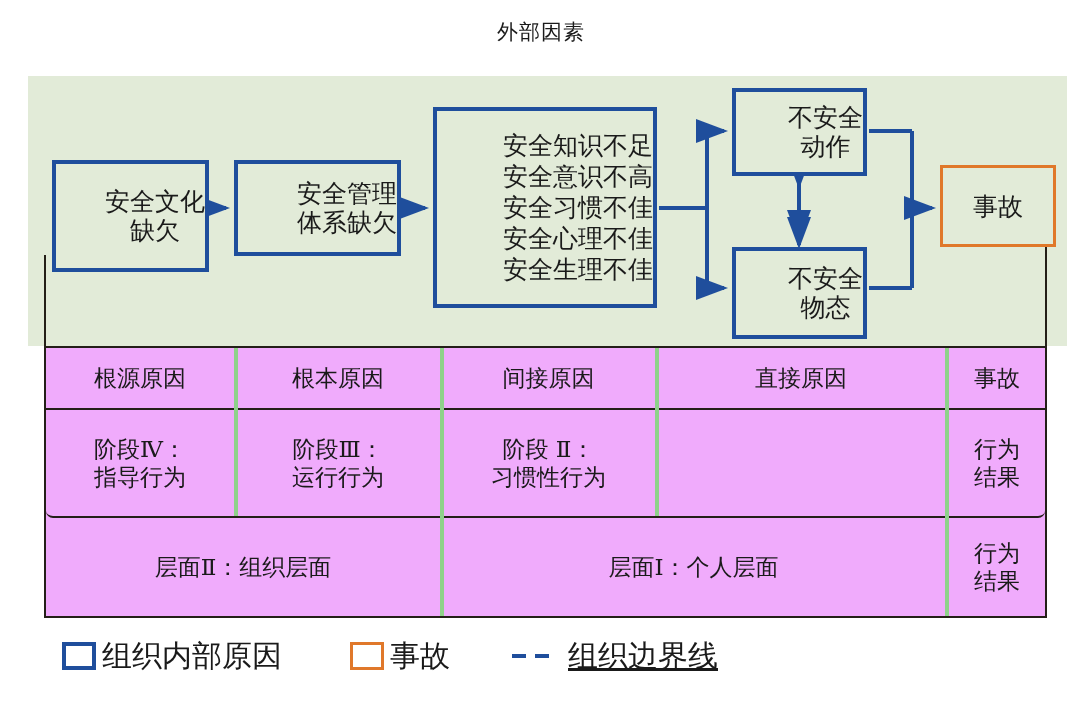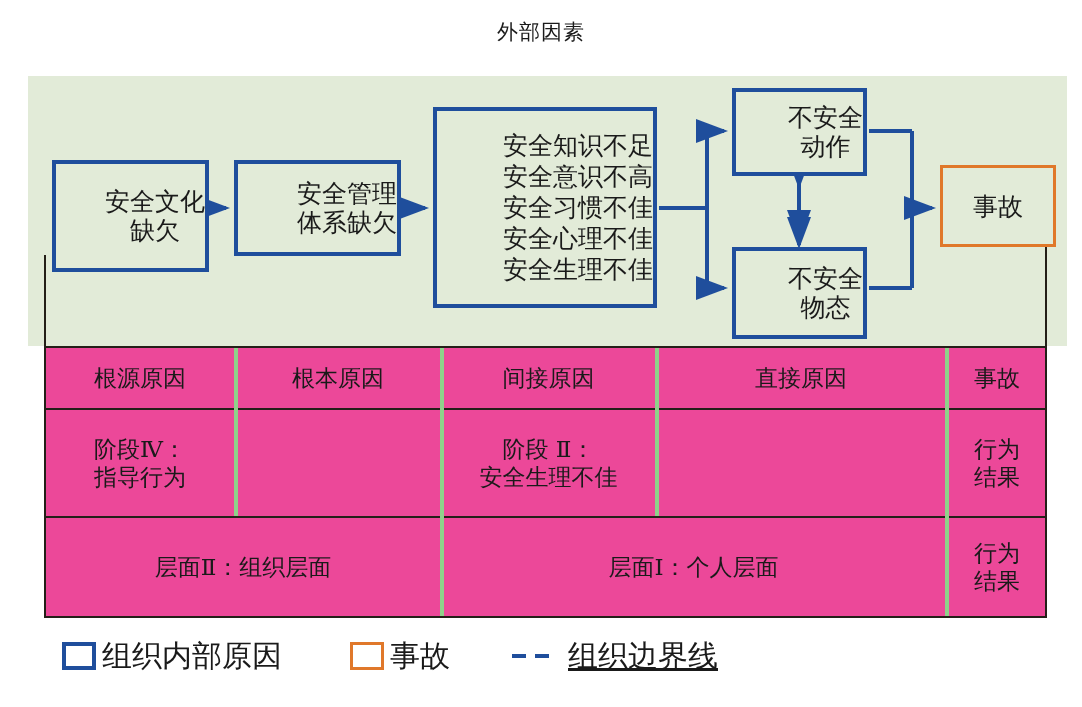--- a/index.html
+++ b/index.html
@@ -88,31 +88,31 @@
 
   
   #grid {
     position: absolute;
     left: 44px;
     top: 346px;
     width: 1003px;
     height: 272px;
     border: 2px solid #241f18;
     box-sizing: border-box;
-    background: #ec4899;
+    background: #f0abfc;
     z-index: 6;
   }
   .grow {
     position: absolute;
     left: 0;
     width: 100%;
     box-sizing: border-box;
   }
   #row-cause { top: 0;    height: 62px; border-bottom: 2px solid #241f18; }
-  #row-stage { top: 62px; height: 108px; border-bottom: 2px solid #241f18; }
+  #row-stage { top: 62px; height: 108px; border-bottom: 2px solid #241f18; border-radius: 7px; }
   #row-level { top: 170px;height: 98px; border-radius: 20px; }
 
   .gcell {
     position: absolute;
     top: 0;
     height: 100%;
     box-sizing: border-box;
     display: flex;
     flex-direction: column;
     align-items: center;
@@ -270,22 +270,24 @@
       <div class="gcell c0"><span class="ln">根源原因</span></div>
       <div class="gcell c1"><span class="ln">根本原因</span></div>
       <div class="gcell c2"><span class="ln">间接原因</span></div>
       <div class="gcell c3"><span class="ln">直接原因</span></div>
       <div class="gcell c4"><span class="ln">事故</span></div>
     </div>
 
     <div class="grow" id="row-stage">
       <div class="gcell c0"><span class="ln">阶段Ⅳ：
 指导行为</span></div>
+      <div class="gcell c1"><span class="ln">阶段Ⅲ：
+运行行为</span></div>
       <div class="gcell c2"><span class="ln">阶段 Ⅱ：
-安全生理不佳</span></div>
+习惯性行为</span></div>
       <div class="gcell c4"><span class="ln">行为
 结果</span></div>
     </div>
 
     <div class="grow" id="row-level">
       <div class="gcell c01"><span class="ln">层面Ⅱ：组织层面</span></div>
       <div class="gcell c23"><span class="ln">层面Ⅰ：个人层面</span></div>
       <div class="gcell c4"><span class="ln">行为
 结果</span></div>
     </div>

